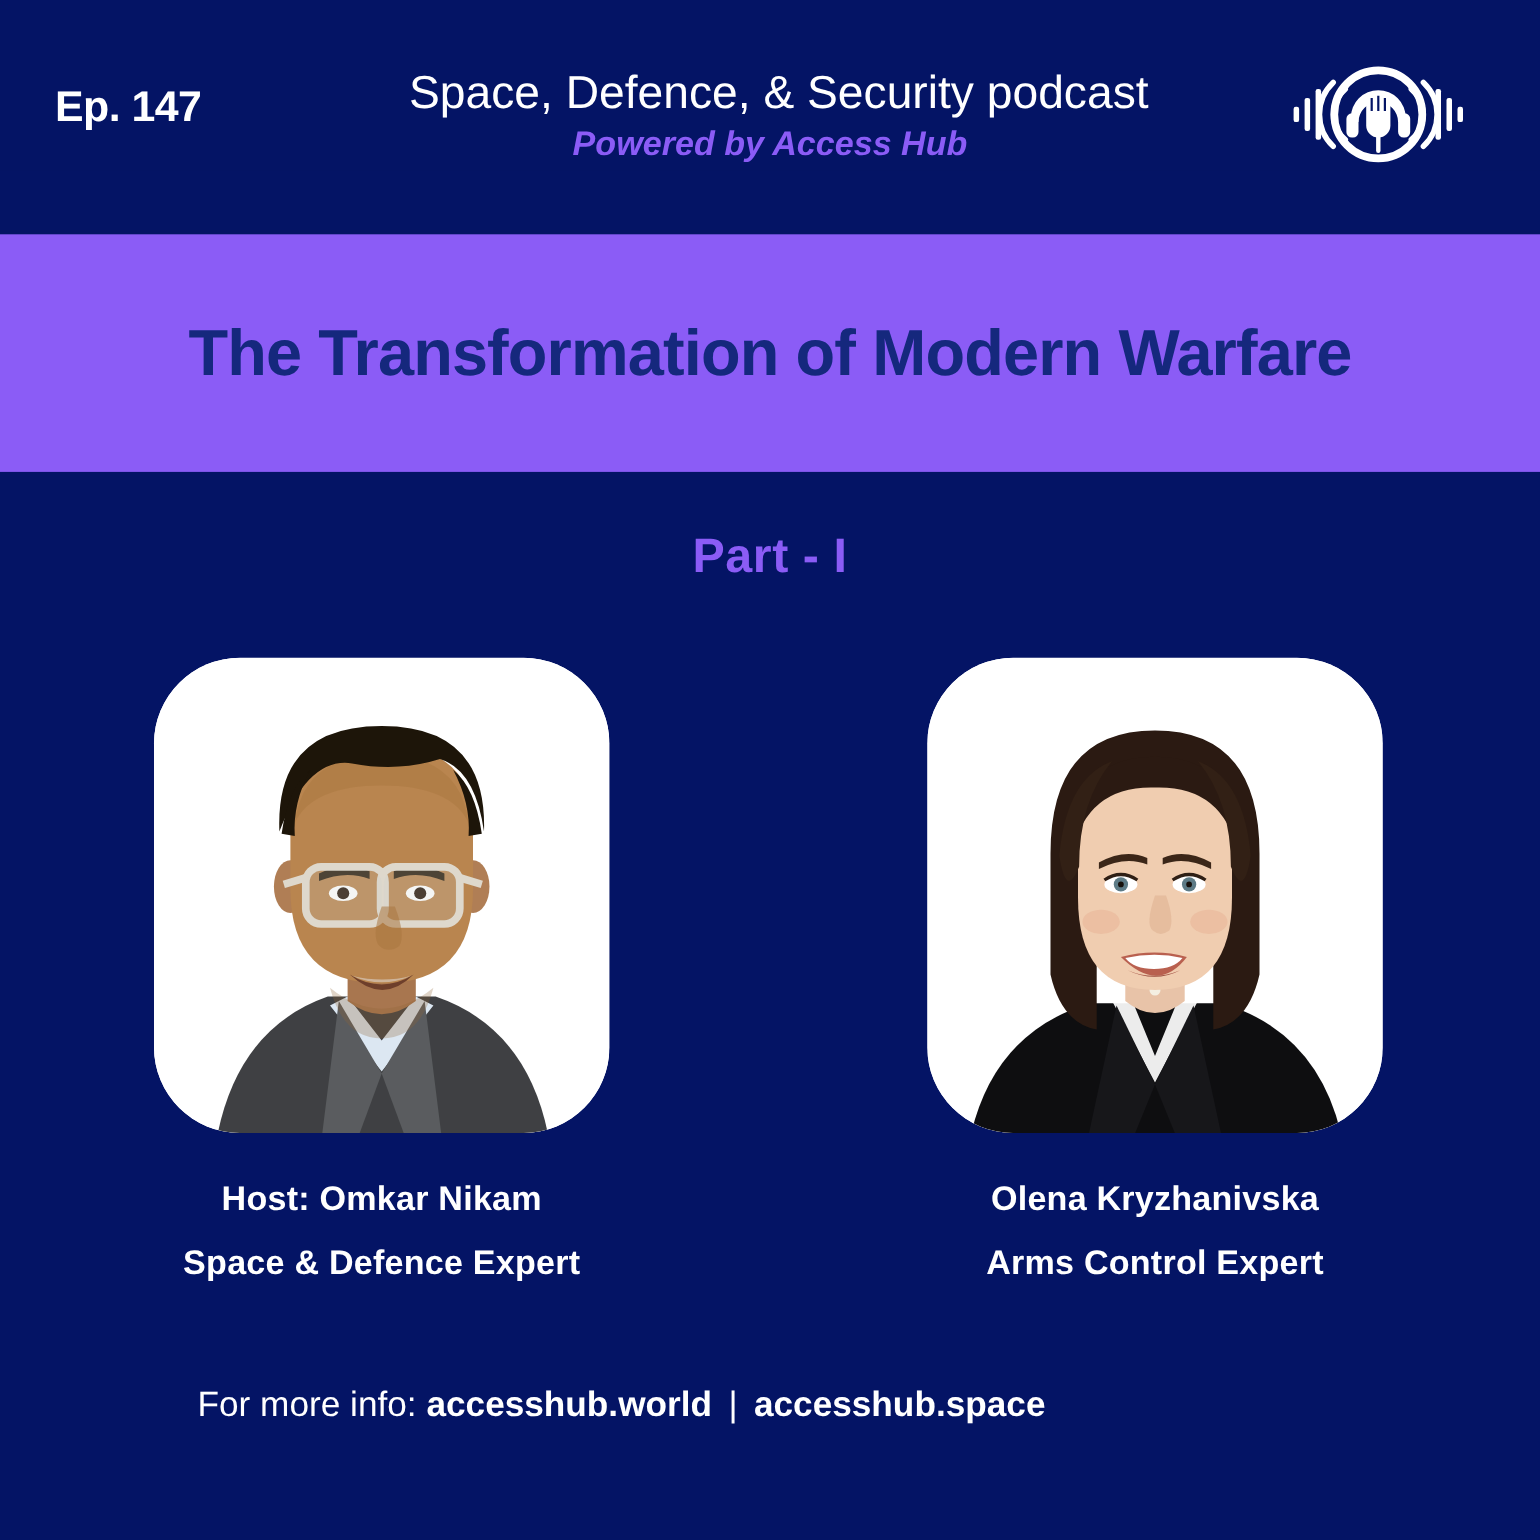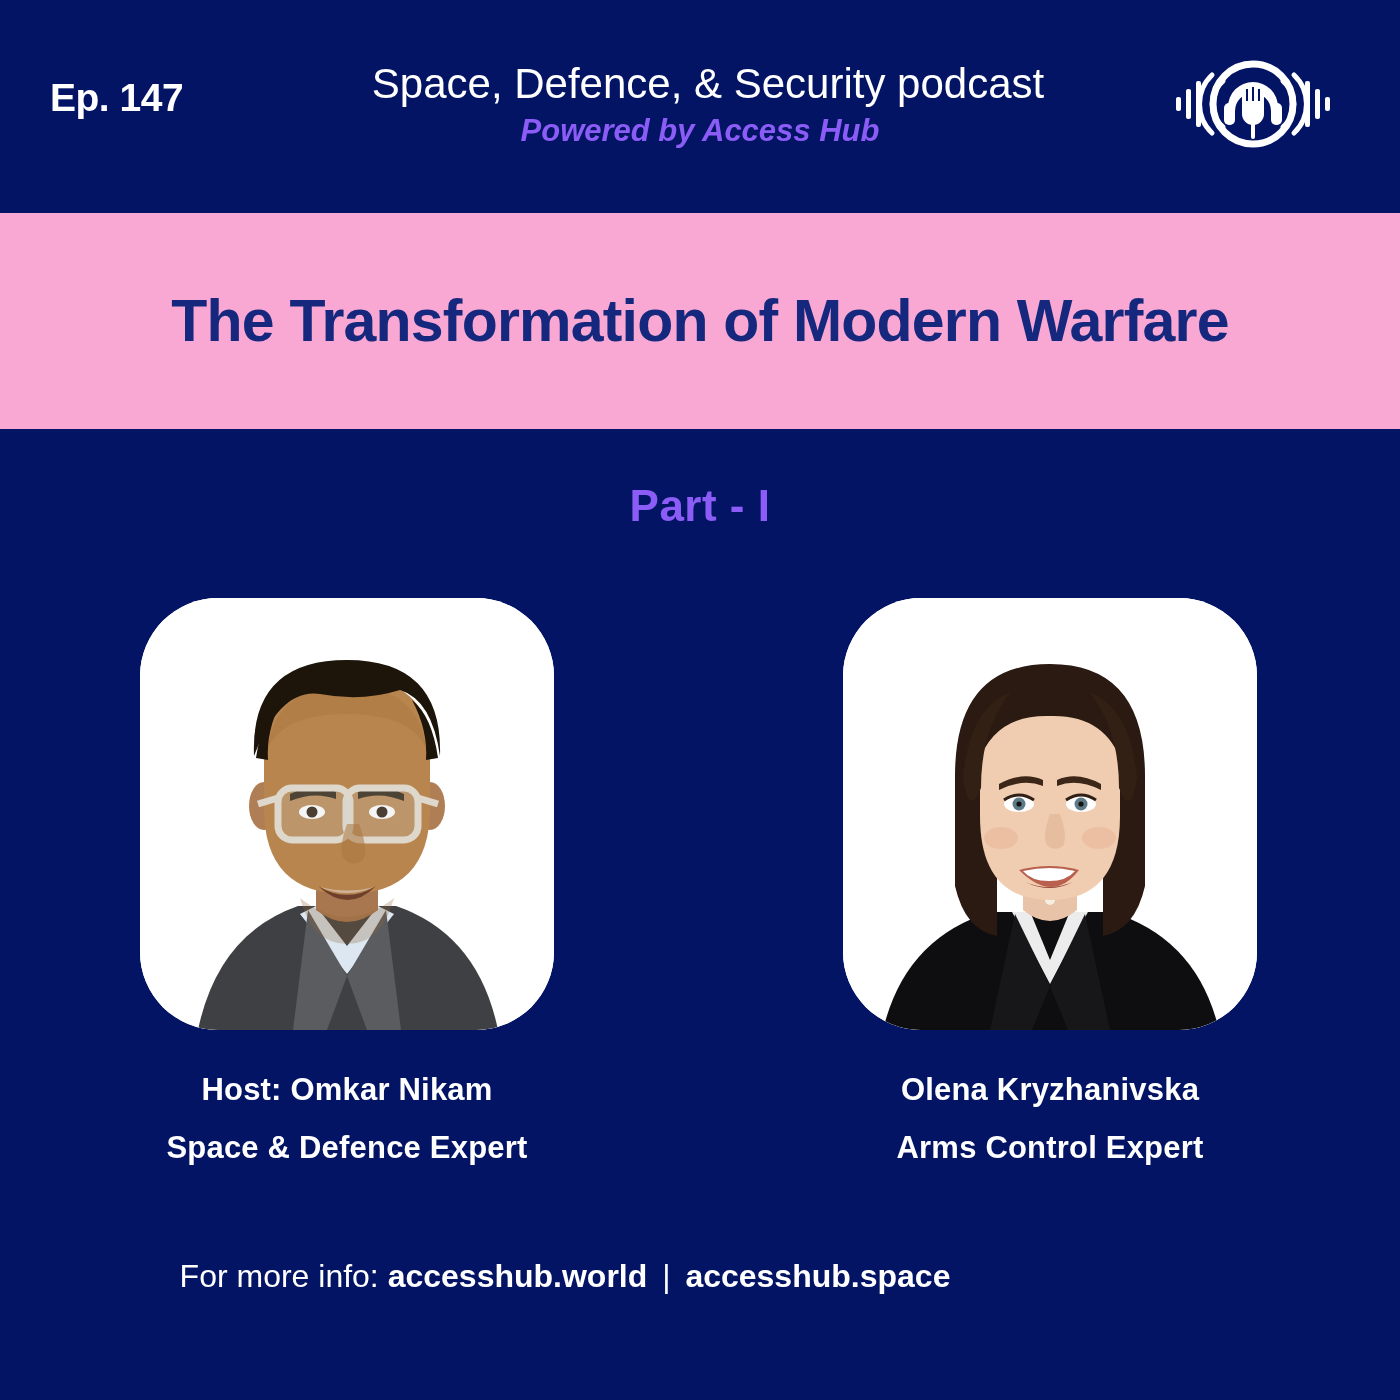--- a/index.html
+++ b/index.html
@@ -67,21 +67,21 @@
   }
   .logo svg { display: block; width: 170px; height: 118px; }
 
   
   .title-band {
     position: absolute;
     left: 0;
     top: 213px;
     width: 1400px;
     height: 216px;
-    background: #f9a8d4;
+    background: #8b5cf6;
     display: flex;
     flex-direction: row;
     align-items: center;
     justify-content: center;
   }
   .title-line {
     font-size: 59px;
     line-height: 76px;
     font-weight: bold;
     color: #15287d;

